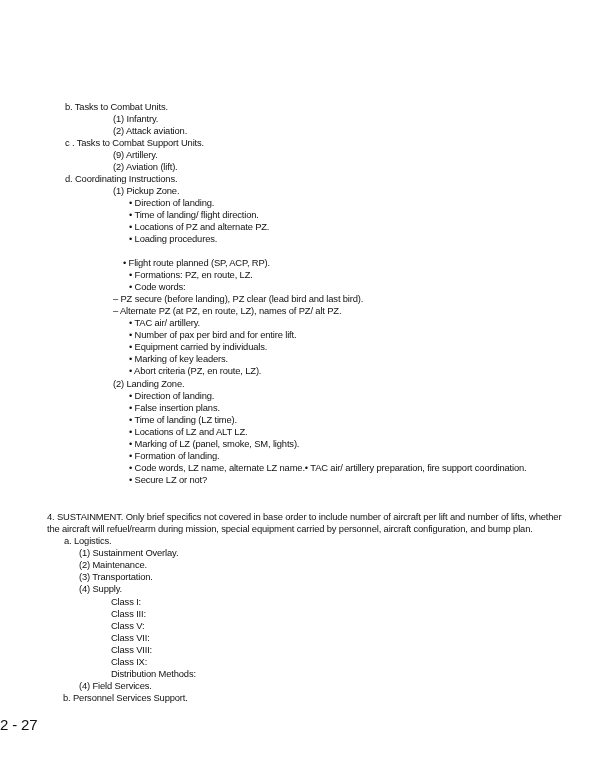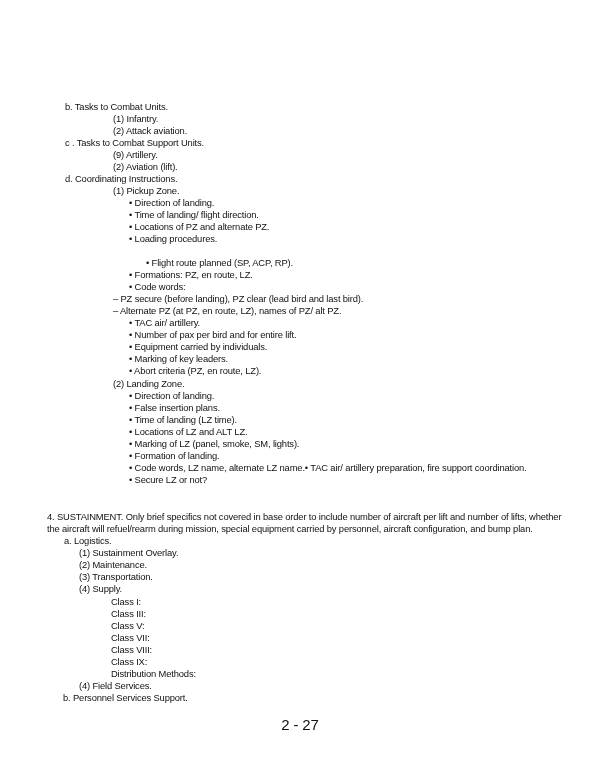--- a/index.html
+++ b/index.html
@@ -4,21 +4,21 @@
 <style>
   html, body { margin: 0; padding: 0; background: #ffffff; }
   body { width: 600px; height: 758px; position: relative; overflow: hidden; }
   .page {
     position: absolute; left: 0; top: 0; width: 600px; height: 744px;
     font-family: "Liberation Sans", sans-serif;
     font-size: 9.4px; color: #111111; letter-spacing: -0.15px;
   }
   .ln { position: absolute; white-space: nowrap; line-height: 12px; }
   .footer {
-    position: absolute; left: 0; width: 600px; top: 716px; text-align: center;
+    position: absolute; left: 0; width: 600px; top: 716px; text-align: left;
     font-family: "Liberation Sans", sans-serif; font-size: 15px; color: #111;
   }
 </style>
 </head>
 <body>
 
 <div class="page">
 
   <div class="ln" style="left:65px;top:101px">b. Tasks to Combat Units.</div>
   <div class="ln" style="left:113px;top:113px">(1) Infantry.</div>
@@ -28,21 +28,21 @@
   <div class="ln" style="left:113px;top:149px">(9) Artillery.</div>
   <div class="ln" style="left:113px;top:161px">(2) Aviation (lift).</div>
 
   <div class="ln" style="left:65px;top:173px">d. Coordinating Instructions.</div>
   <div class="ln" style="left:113px;top:185px">(1) Pickup Zone.</div>
 
   <div class="ln" style="left:129px;top:197px">• Direction of landing.</div>
   <div class="ln" style="left:129px;top:209px">• Time of landing/ flight direction.</div>
   <div class="ln" style="left:129px;top:221px">• Locations of PZ and alternate PZ.</div>
   <div class="ln" style="left:129px;top:233px">• Loading procedures.</div>
-  <div class="ln" style="left:146px;top:257px">• Flight route planned (SP, ACP, RP).</div>
+  <div class="ln" style="left:123px;top:257px">• Flight route planned (SP, ACP, RP).</div>
   <div class="ln" style="left:129px;top:269px">• Formations: PZ, en route, LZ.</div>
   <div class="ln" style="left:129px;top:281px">• Code words:</div>
 
   <div class="ln" style="left:113px;top:305px">–  Alternate PZ (at PZ, en route, LZ), names of PZ/ alt PZ.</div>
   <div class="ln" style="left:113px;top:293px">–  PZ secure (before landing), PZ clear (lead bird and last bird).</div>
 
   <div class="ln" style="left:129px;top:317px">• TAC air/ artillery.</div>
   <div class="ln" style="left:129px;top:329px">• Number of pax per bird and for entire lift.</div>
   <div class="ln" style="left:129px;top:341px">• Equipment carried by individuals.</div>
   <div class="ln" style="left:129px;top:353px">• Marking of key leaders.</div>

